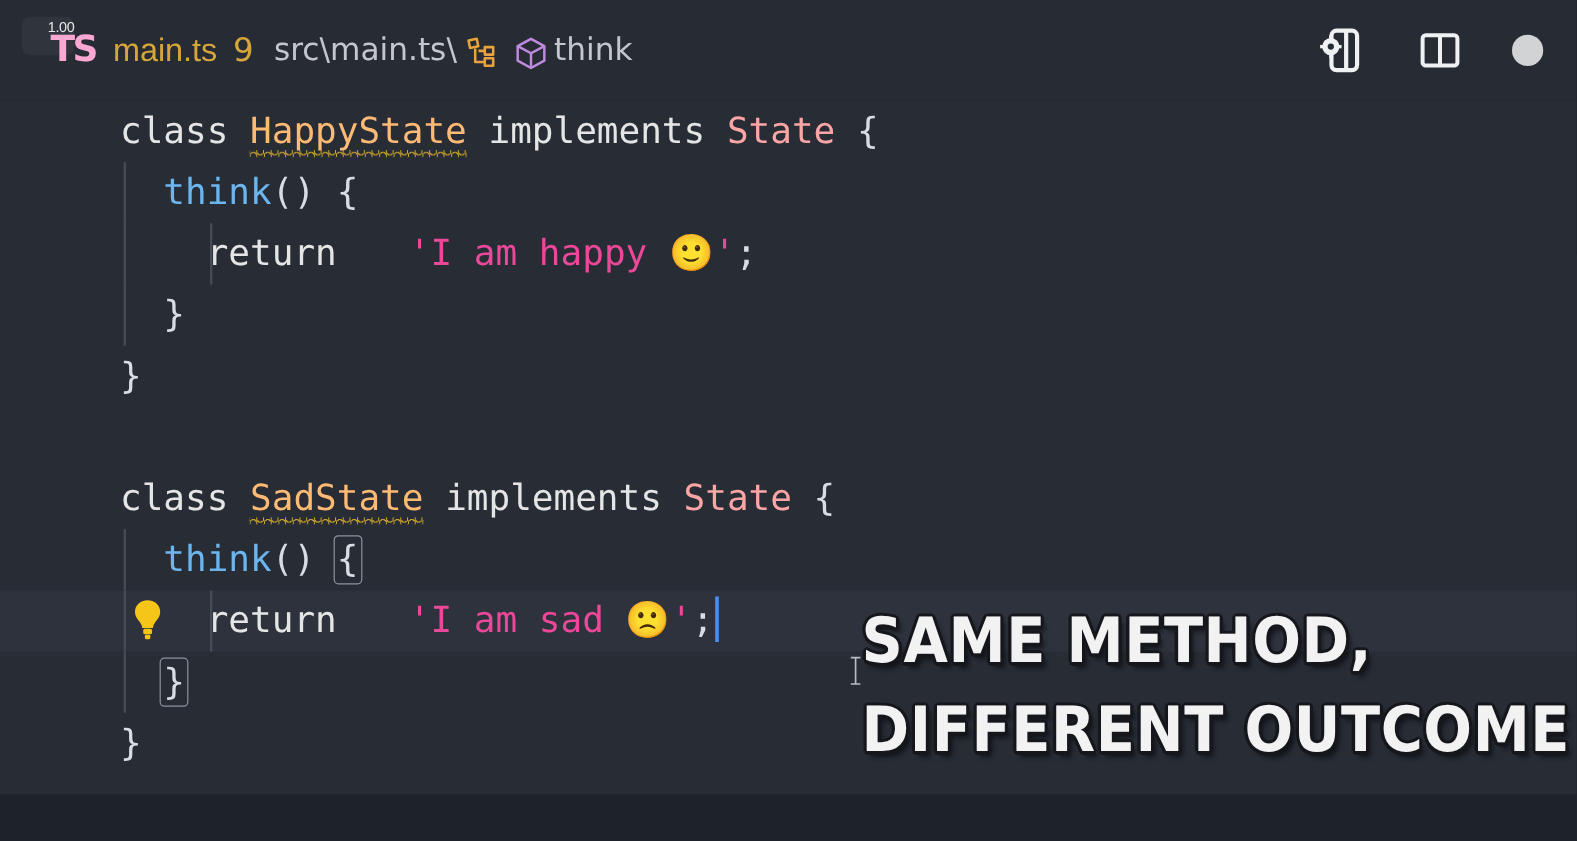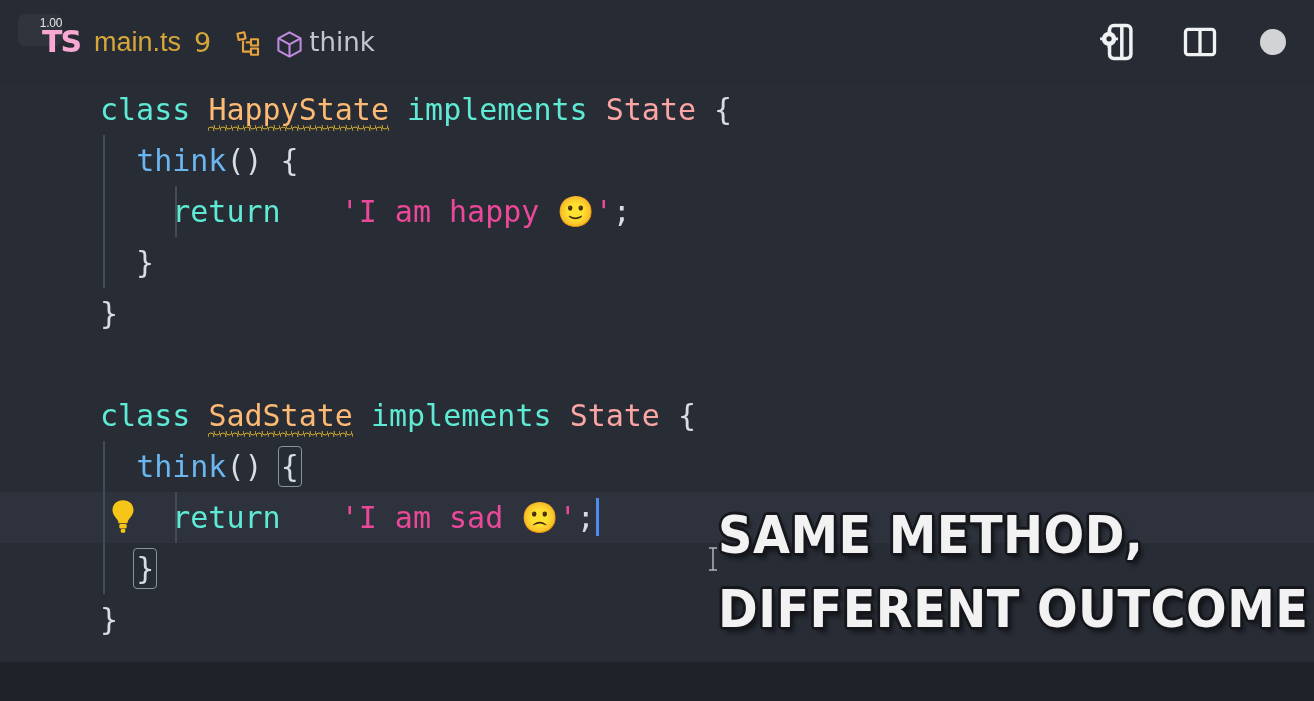--- a/index.html
+++ b/index.html
@@ -137,21 +137,21 @@
   
   .guide {
     position: absolute;
     width: 2px;
     background: #444b57;
     top: 0; height: 51px;
   }
   .g1 { left: 103px; }
   .g2 { left: 175px; }
 
-  .kw   { color: #5eead4; }            
+  .kw   { color: #e5e5e5; }            
   .type { color: #fdba74; }            
   .iface{ color: #fca5a5; }            
   .fn   { color: #6cb6f0; }            
   .punc { color: #d8dde5; }            
   .str  { color: #ec4899; margin-left: 42px; }            
   .squiggle {
     position: relative;
     text-decoration: none;
   }
   .squiggle::after {
@@ -227,20 +227,21 @@
     </div>
 
     <div id="titlebar-left">
 
       <span class="ts-icon">TS</span>
 
       <span class="tab-name">main.ts</span>
 
       <span class="tab-badge">9</span>
 
+      <span class="crumb">src\main.ts\</span>
 
       <span class="crumb-icon">
         <svg width="30" height="30" viewBox="0 0 24 24" aria-hidden="true">
           <g fill="none" stroke="#e8a33d" stroke-width="1.7" stroke-linejoin="round">
             <rect x="3.2" y="3.2" width="5.6" height="5.0" transform="rotate(-12 6 5.7)"></rect>
             <rect x="13.6" y="8.2" width="5.6" height="5.0"></rect>
             <rect x="13.6" y="15.6" width="5.6" height="5.0"></rect>
             <path d="M7.2 9.2 L7.2 18.1 L13.6 18.1"></path>
             <path d="M9.4 10.7 L13.6 10.7"></path>
           </g>

